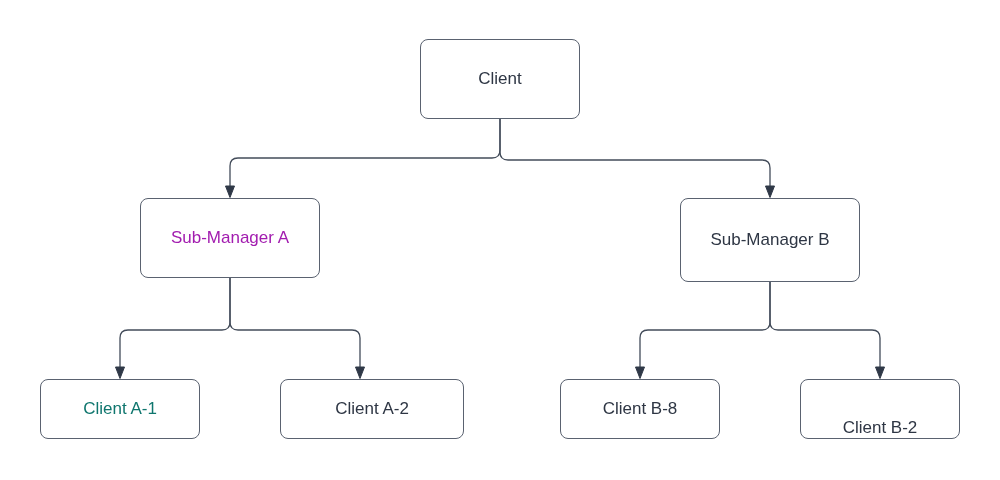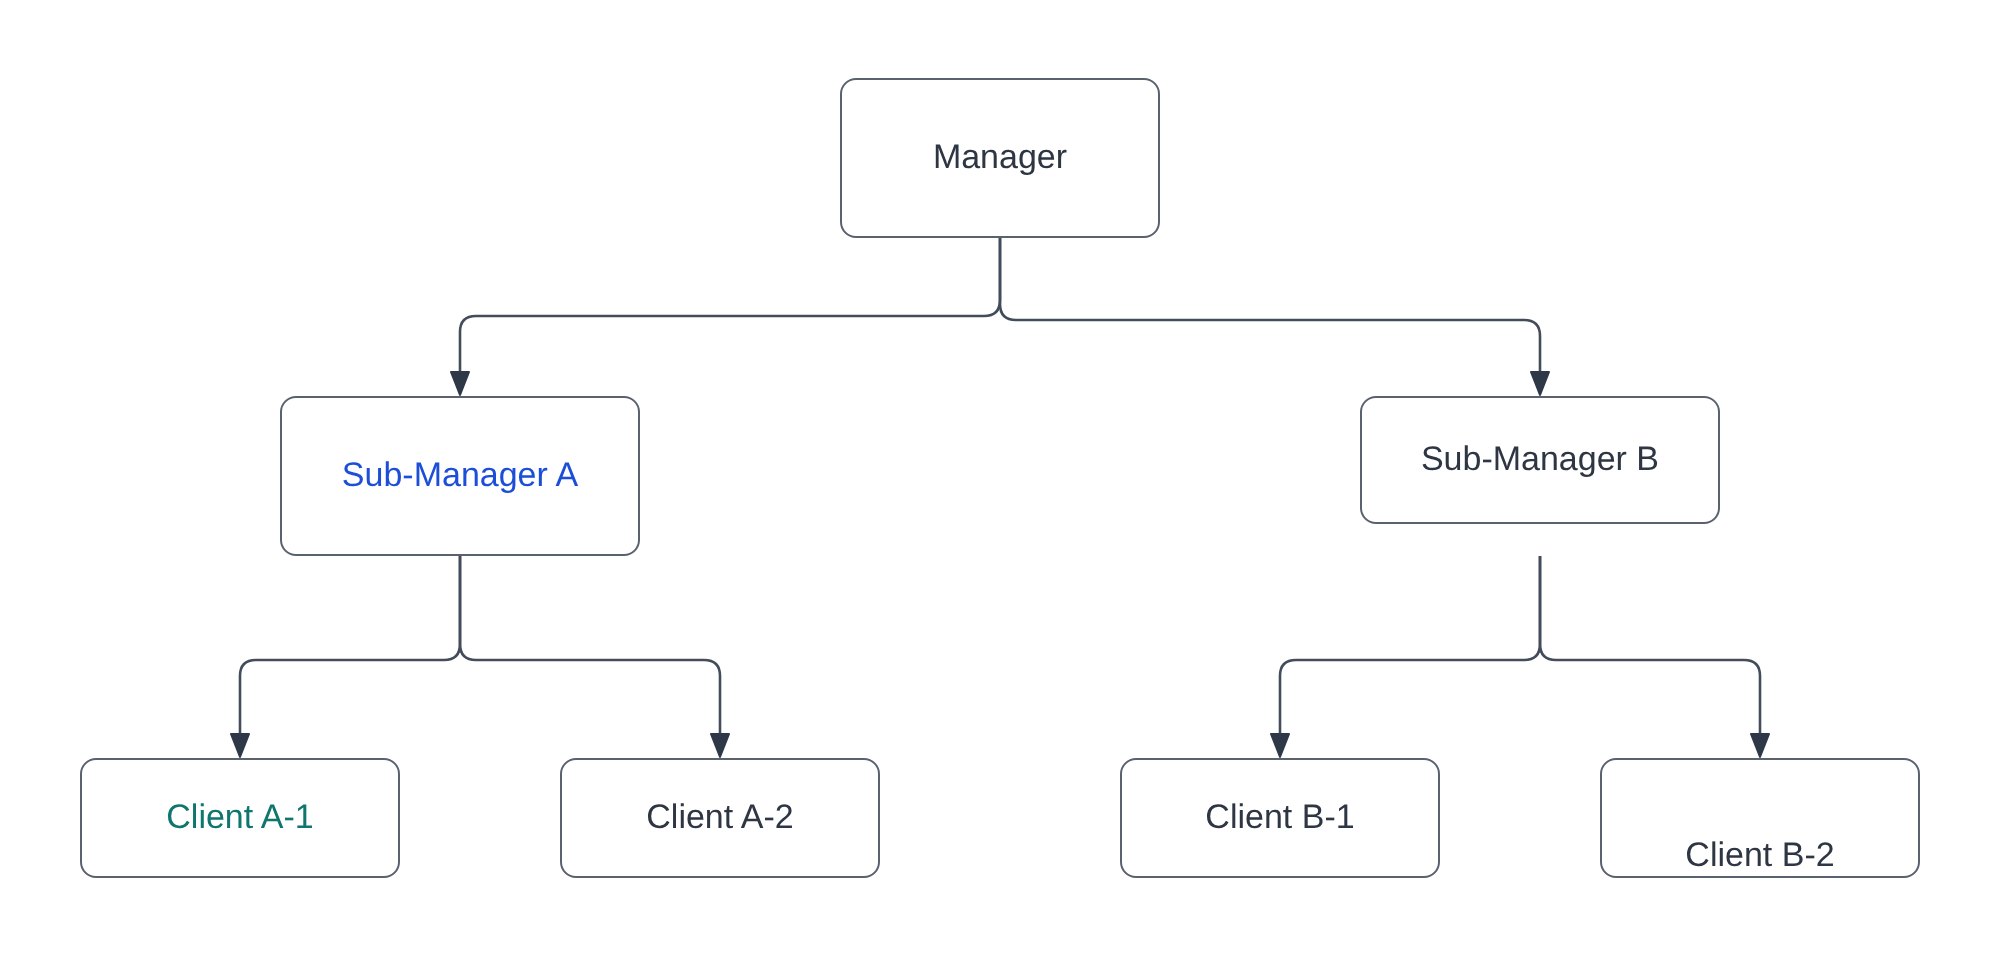--- a/index.html
+++ b/index.html
@@ -36,23 +36,23 @@
     display: flex;
     align-items: center;
     justify-content: center;
     color: #2e3644;
     font-size: 17px;
     line-height: 1.2;
     text-align: center;
   }
   .node-manager   { left: 420px; top:  39px; width: 160px; height: 80px; }
   .node-sub-a     { left: 140px; top: 198px; width: 180px; height: 80px; }
-  .node-sub-b     { left: 680px; top: 198px; width: 180px; height: 64px; }
+  .node-sub-b     { left: 680px; top: 198px; width: 180px; height: 84px; }
   .node-client-a1 { left:  40px; top: 379px; width: 160px; height: 60px; }
-  .node-client-a2 { left: 280px; top: 379px; width: 160px; height: 60px; }
+  .node-client-a2 { left: 280px; top: 379px; width: 184px; height: 60px; }
   .node-client-b1 { left: 560px; top: 379px; width: 160px; height: 60px; }
   .node-client-b2 { left: 800px; top: 379px; width: 160px; height: 60px; align-items: flex-end; }
 </style>
 </head>
 <body>
 
 <div id="canvas" style="background: rgb(255, 255, 255);">
 
   <svg id="edge-layer" viewBox="0 0 1000 480" xmlns="http://www.w3.org/2000/svg">
 
@@ -69,40 +69,40 @@
     <polygon class="arrowhead" points="355.5,367 364.5,367 360,378.5" style="fill: rgb(47, 56, 71); stroke: rgb(47, 56, 71);"></polygon>
 
     <path class="edge" d="M770,278 L770,322 Q770,330 762,330 L648,330 Q640,330 640,338 L640,367" style="stroke: rgb(67, 76, 90);"></path>
     <polygon class="arrowhead" points="635.5,367 644.5,367 640,378.5" style="fill: rgb(47, 56, 71); stroke: rgb(47, 56, 71);"></polygon>
 
     <path class="edge" d="M770,278 L770,322 Q770,330 778,330 L872,330 Q880,330 880,338 L880,367" style="stroke: rgb(67, 76, 90);"></path>
     <polygon class="arrowhead" points="875.5,367 884.5,367 880,378.5" style="fill: rgb(47, 56, 71); stroke: rgb(47, 56, 71);"></polygon>
   </svg>
 
   <div class="node node-manager" style="background: rgb(255, 255, 255); border-color: rgb(90, 98, 112); color: rgb(46, 54, 68);">
-    <span>Manager</span>
+    <span>Client</span>
   </div>
 
-  <div class="node node-sub-a" style="background: rgb(255, 255, 255); border-color: rgb(90, 98, 112); color: #1d4ed8;">
+  <div class="node node-sub-a" style="background: rgb(255, 255, 255); border-color: rgb(90, 98, 112); color: #a21caf;">
     <span>Sub-Manager A</span>
   </div>
 
   <div class="node node-sub-b" style="background: rgb(255, 255, 255); border-color: rgb(90, 98, 112); color: rgb(46, 54, 68);">
     <span>Sub-Manager B</span>
   </div>
 
   <div class="node node-client-a1" style="background: rgb(255, 255, 255); border-color: rgb(90, 98, 112); color: #0f766e;">
     <span>Client A-1</span>
   </div>
 
   <div class="node node-client-a2" style="background: rgb(255, 255, 255); border-color: rgb(90, 98, 112); color: rgb(46, 54, 68);">
     <span>Client A-2</span>
   </div>
 
   <div class="node node-client-b1" style="background: rgb(255, 255, 255); border-color: rgb(90, 98, 112); color: rgb(46, 54, 68);">
-    <span>Client B-1</span>
+    <span>Client B-8</span>
   </div>
 
   <div class="node node-client-b2" style="background: rgb(255, 255, 255); border-color: rgb(90, 98, 112); color: rgb(46, 54, 68);">
     <span>Client B-2</span>
   </div>
 
 </div>
 
 </body></html>

